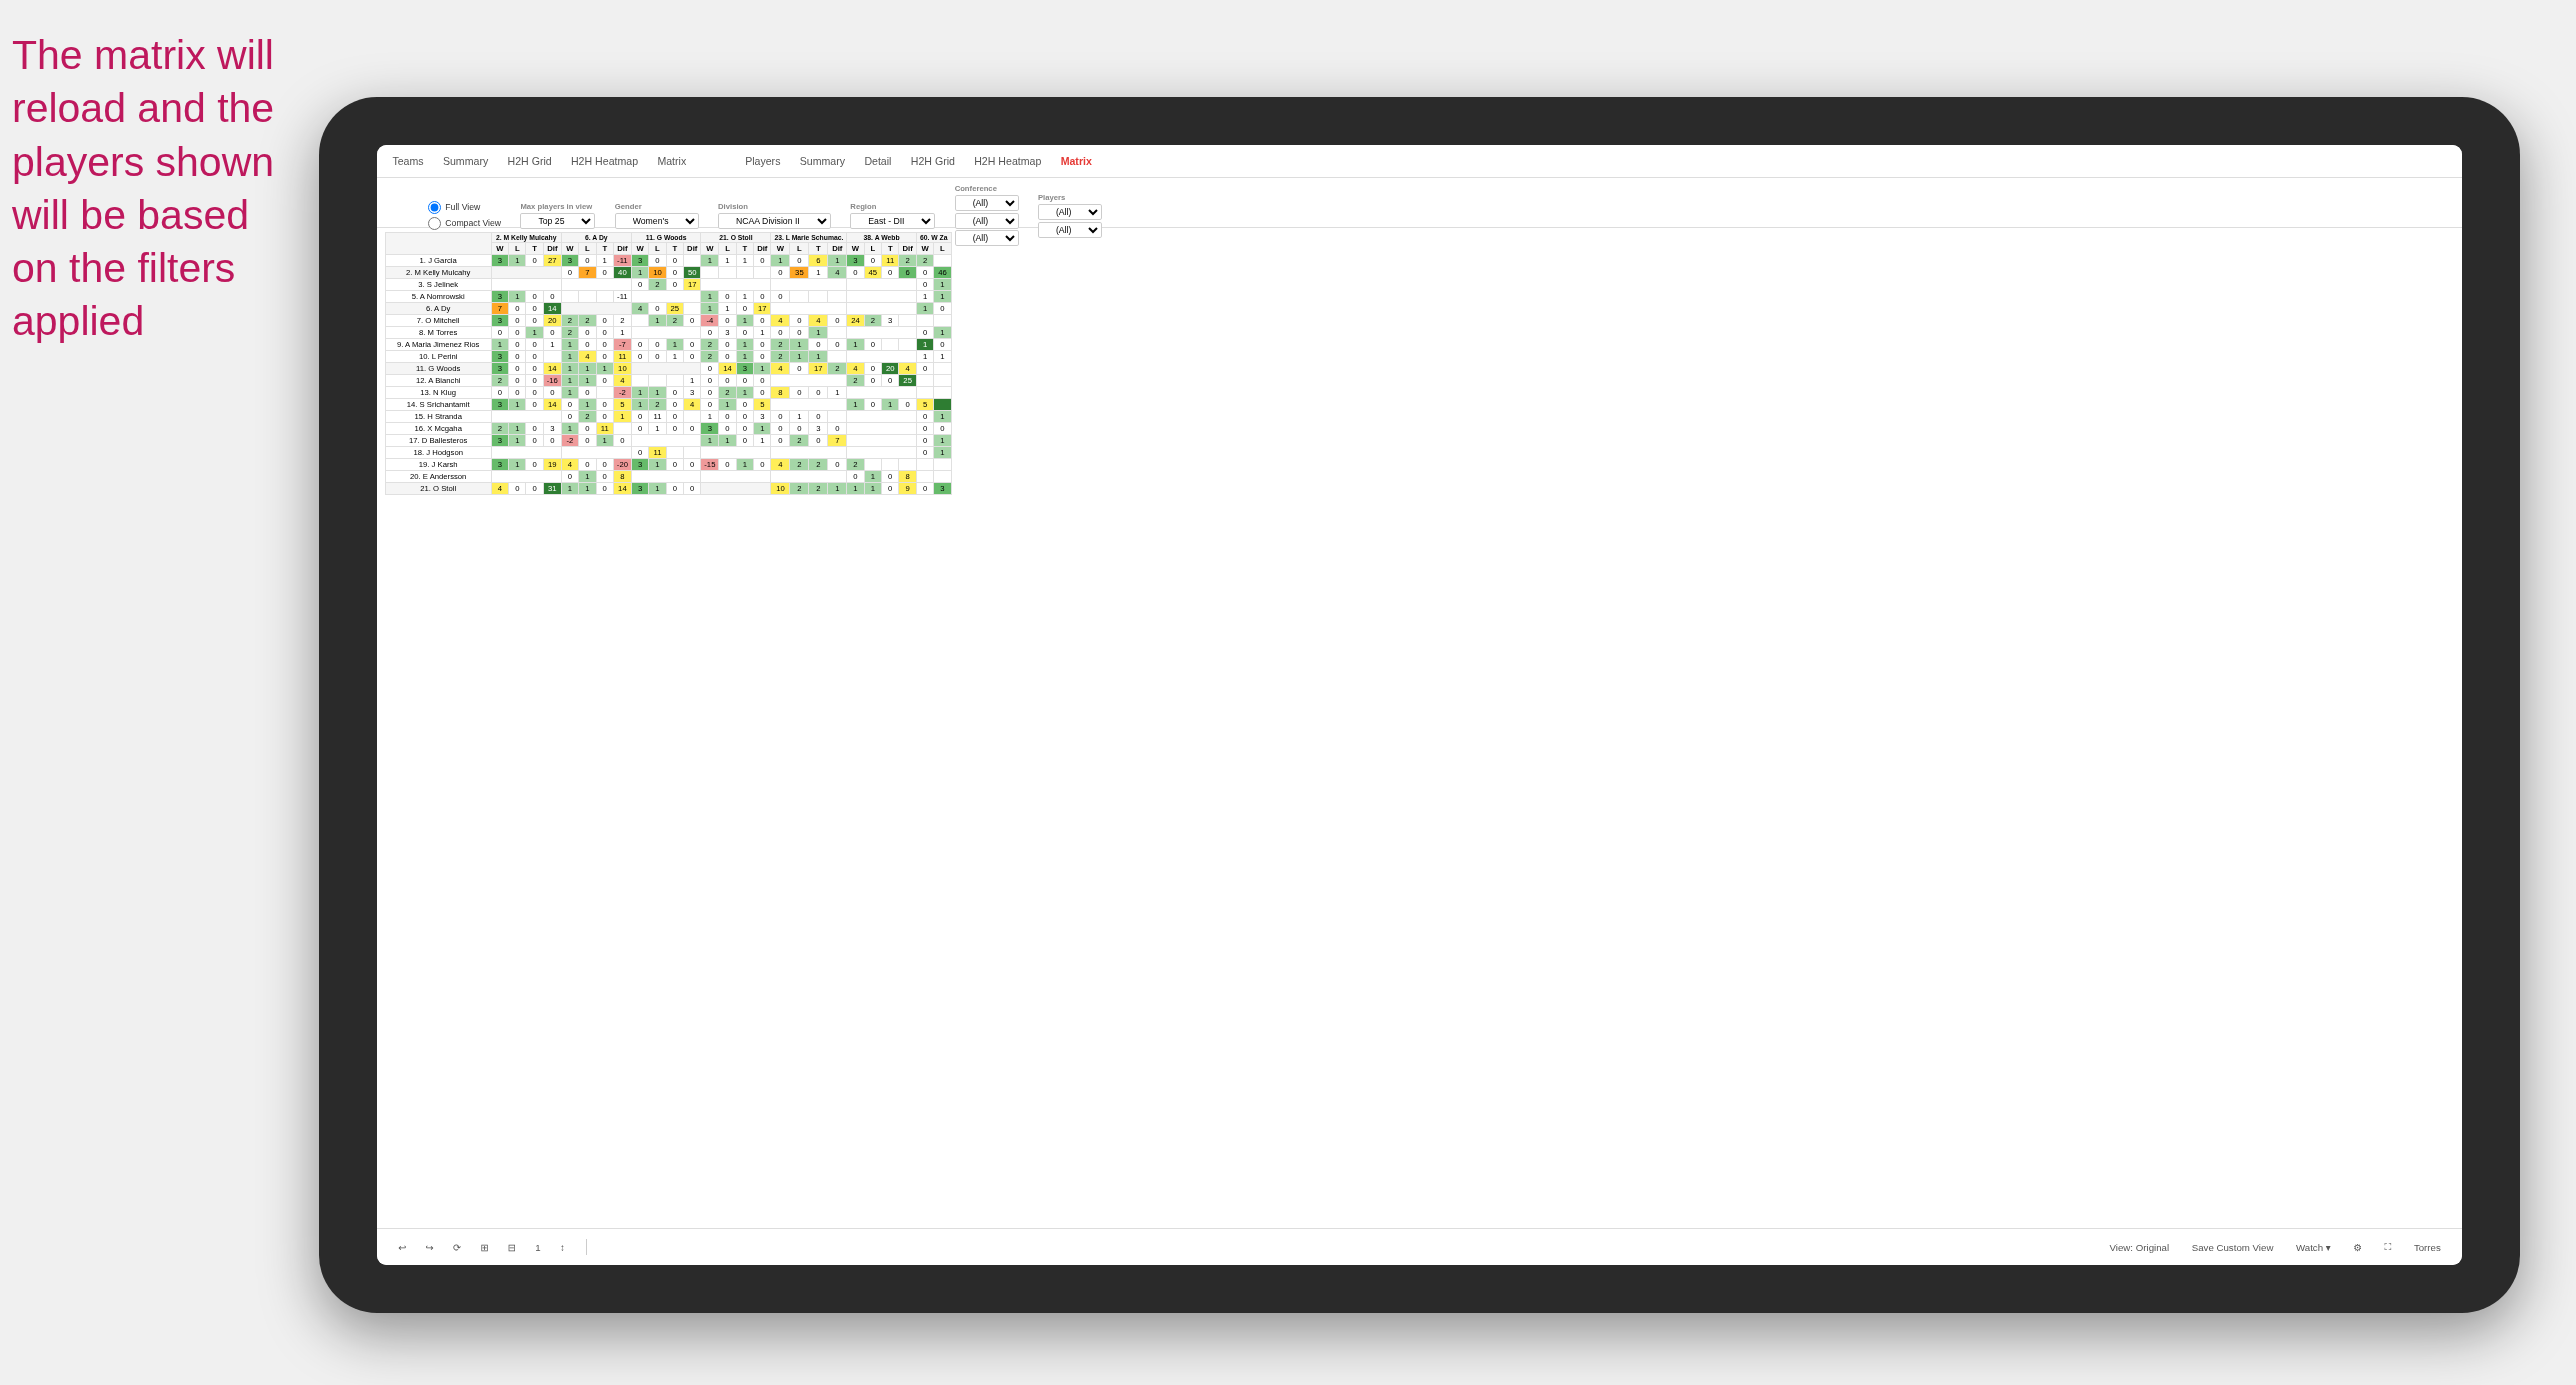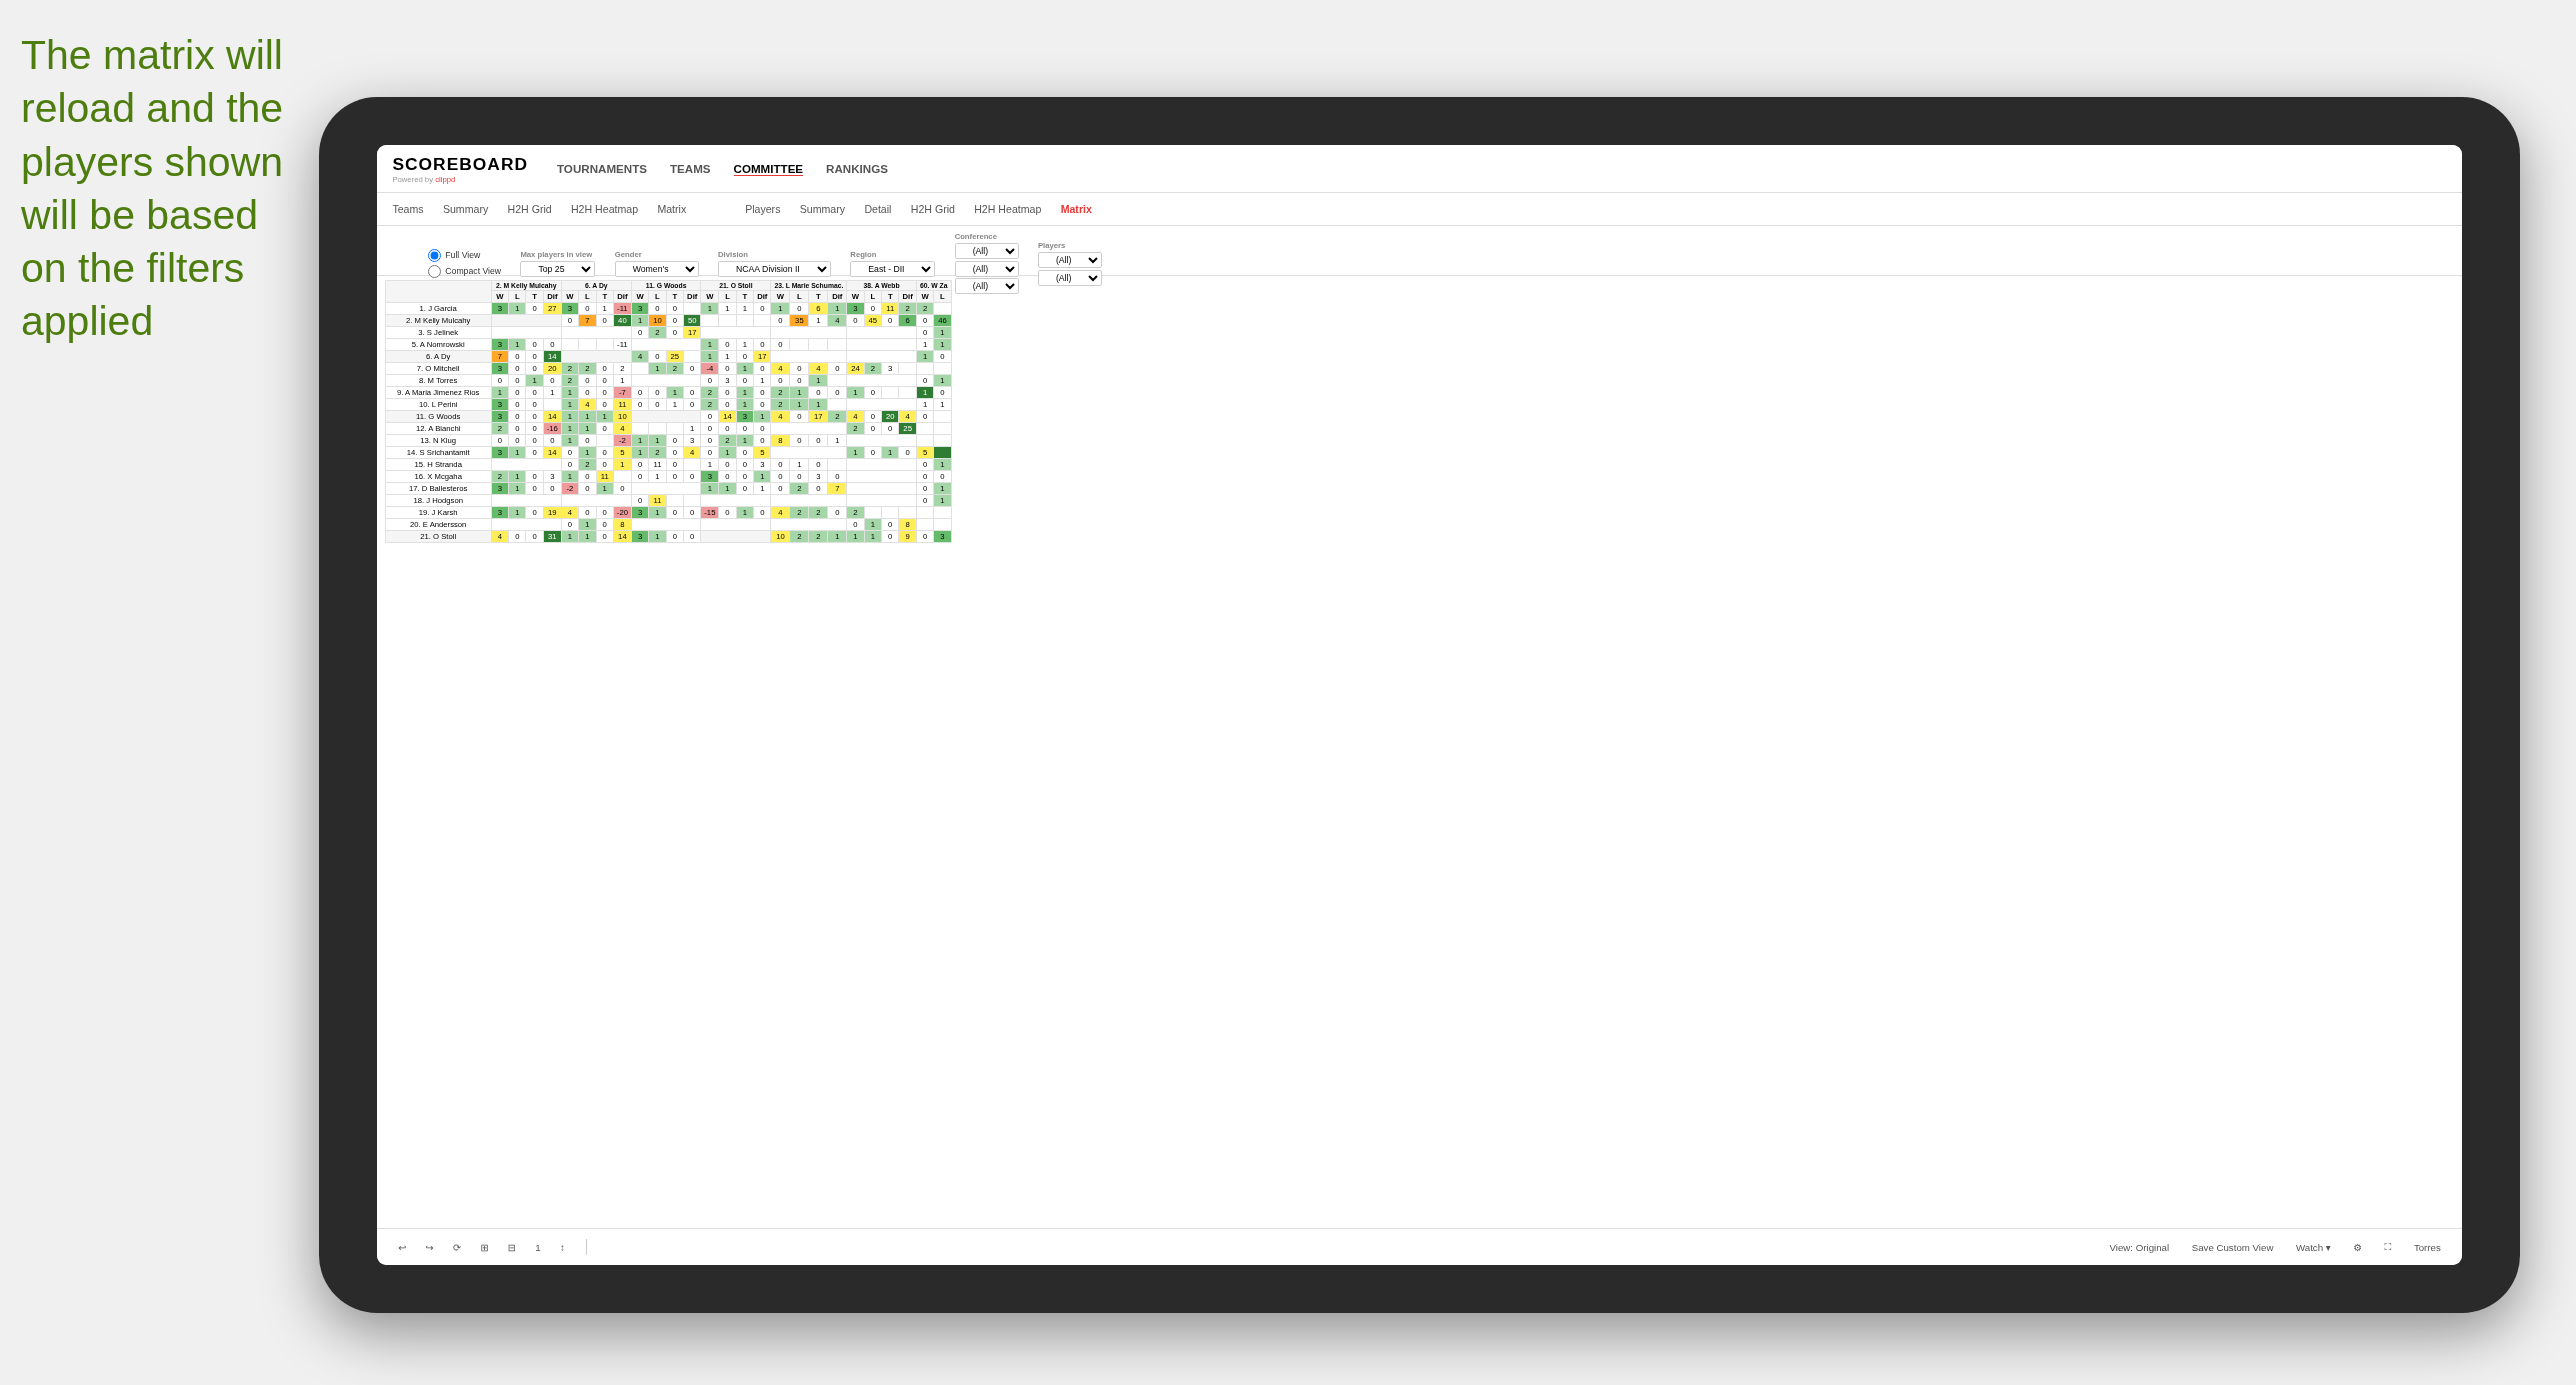--- a/index.html
+++ b/index.html
@@ -9,25 +9,25 @@
       width: 2576px;
       height: 1386px;
       position: relative;
       overflow: hidden;
     }
 
     
     .annotation-text {
       position: absolute;
       top: 29px;
-      left: 21px;
+      left: 12px;
       font-size: 41px;
       font-weight: 400;
       line-height: 1.3;
-      color: #4d7c0f;
+      color: #be185d;
       max-width: 270px;
     }
 
     
     .tablet {
       position: absolute;
       top: 97px;
       left: 319px;
       width: 2201px;
       height: 1216px;
@@ -262,32 +262,20 @@
 <div class="annotation-text">The matrix will reload and the players shown will be based on the filters applied</div>
 
 <svg class="arrow-svg" viewBox="0 0 600 200" fill="none" xmlns="http://www.w3.org/2000/svg">
   <path d="M 250 20 Q 450 60 540 150" stroke="#e53935" stroke-width="4" fill="none"></path>
   <polygon points="530,138 542,155 550,140" fill="#e53935"></polygon>
 </svg>
 
 <div class="tablet">
   <div class="tablet-screen">
 
-    <div class="top-nav">
-      <div class="logo-area">
-        <span class="logo-scoreboard">SCOREBOARD</span>
-        <span class="logo-powered">Powered by <span style="color:#e53935">clippd</span></span>
-      </div>
-      <div class="nav-items">
-        <span>TOURNAMENTS</span>
-        <span>TEAMS</span>
-        <span class="active">COMMITTEE</span>
-        <span>RANKINGS</span>
-      </div>
-    </div>
 
     <div class="sub-nav">
       <span>Teams</span>
       <span>Summary</span>
       <span>H2H Grid</span>
       <span>H2H Heatmap</span>
       <span>Matrix</span>
       <span style="border-left:1px solid #ccc; padding-left:19.3px;"></span>
       <span>Players</span>
       <span>Summary</span>

